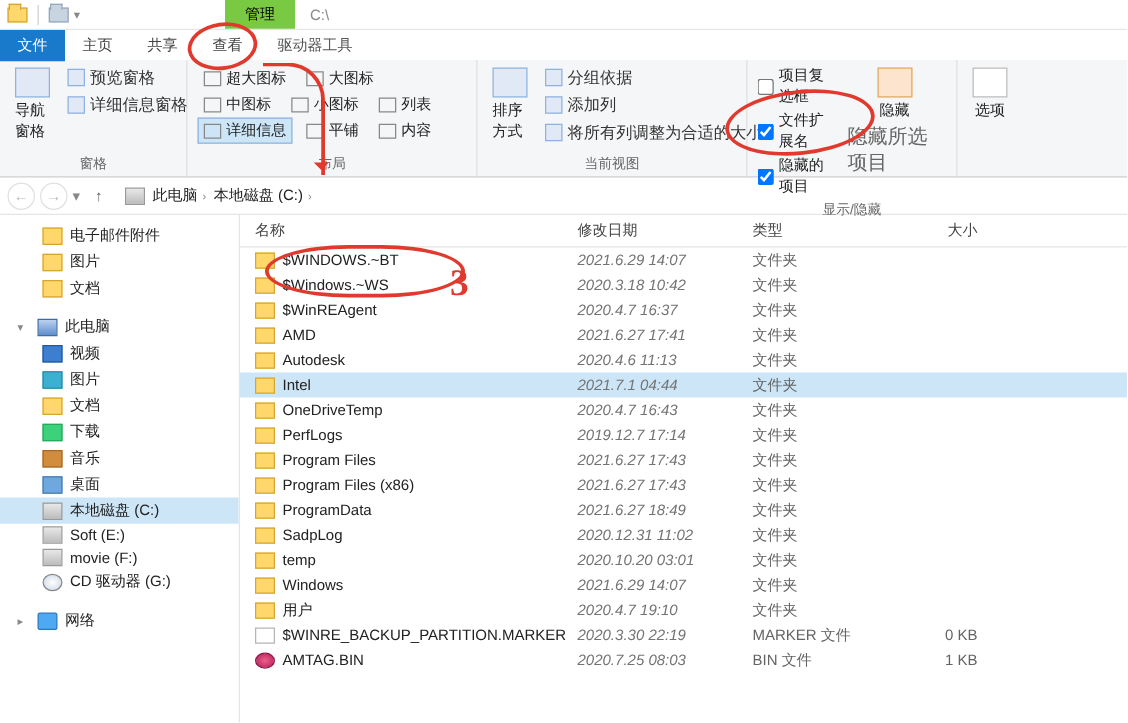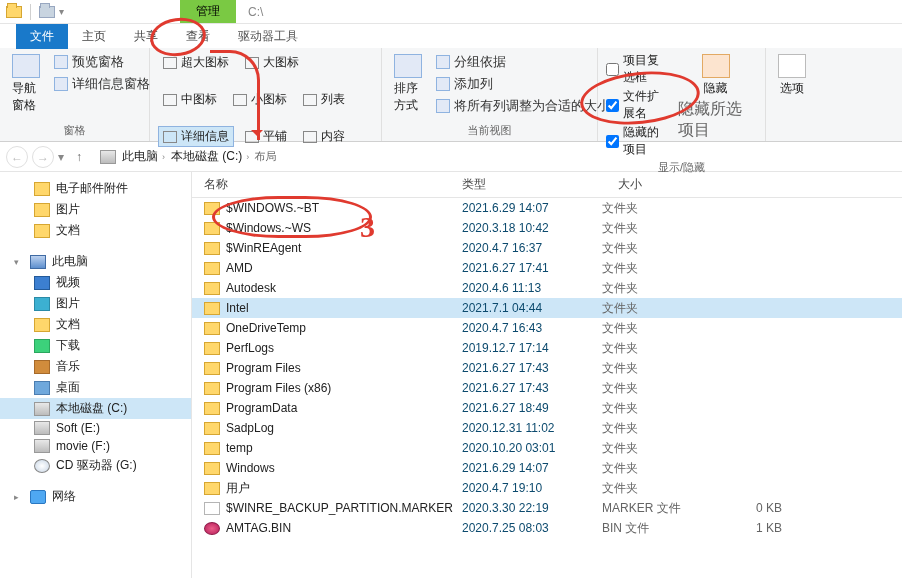--- a/index.html
+++ b/index.html
@@ -8,21 +8,21 @@
 
 .titlebar { height: 24px; display: flex; align-items: center; background: #fff; border-bottom: 1px solid #e5e5e5; }
 .titlebar .qat { display: flex; gap: 4px; padding: 0 6px; align-items: center; }
 .folder-glyph { width: 16px; height: 12px; background: #ffd76b; border: 1px solid #d6a632; position: relative; }
 .folder-glyph::before { content:""; position:absolute; top:-4px; left:0; width:8px; height:4px; background:#ffd76b; border:1px solid #d6a632; border-bottom:none;}
 .titlebar .sep { width: 1px; height: 16px; background: #d0d0d0; margin: 0 4px; }
 .titlebar .manage { margin-left: 110px; background: #7ac943; color: #000000; padding: 3px 16px; font-size: 12px; }
 .titlebar .path { margin-left: 12px; color: #888; }
 
 
-.tabs { height: 24px; display: flex; align-items: flex-start; background: #fff; padding-left: 16px; }
+.tabs { height: 24px; display: flex; align-items: flex-start; background: #fff; }
 .tab { padding: 4px 14px; font-size: 12px; color: #444; cursor: pointer; }
 .tab.active { background: #1979ca; color: #fff; }
 .tab.tool { color: #555; }
 
 
 .ribbon { height: 94px; background: #f5f6f7; border-bottom: 1px solid #d0d0d0; display: flex; }
 .group { border-right: 1px solid #e0e0e0; padding: 4px 8px 0 8px; display: flex; flex-direction: column; justify-content: space-between; }
 .group-label { text-align: center; font-size: 11px; color: #666; padding: 2px 0 3px; }
 .group-body { flex: 1; display: flex; align-items: flex-start; gap: 8px; }
 .btn-large { display: flex; flex-direction: column; align-items: center; gap: 2px; padding: 2px 4px; cursor: pointer; }
@@ -64,21 +64,21 @@
 .filepane { flex:1; display:flex; flex-direction:column; overflow:hidden;}
 .cols { display:flex; border-bottom:1px solid #e5e5e5; padding: 4px 0; color:#444; font-size:12px;}
 .col-name { width: 270px; padding-left:12px; cursor:pointer;}
 .col-date { width: 140px; cursor:pointer;}
 .col-type { width: 120px; cursor:pointer;}
 .col-size { width: 100px; text-align:right; padding-right:40px; cursor:pointer;}
 .rows { overflow-y:auto; flex:1;}
 .row { display:flex; align-items:center; height:20px; font-size:12px; cursor:pointer;}
 .row.sel { background:#cde6f7;}
 .row .c-name { width:270px; padding-left:12px; display:flex; align-items:center; gap:6px;}
-.row .c-date { width:140px; color:#0c4a6e;}
+.row .c-date { width:140px; color:#737373;font-style:italic;}
 .row .c-type { width:120px; color:#646464;}
 .row .c-size { width:100px; text-align:right; padding-right:40px; color:#646464;}
 .fic { width:16px; height:13px;}
 .fic.fold { background:#ffd76b; border:1px solid #d6a632;}
 .fic.file { background:#fff; border:1px solid #b5b5b5;}
 .fic.bin { background:radial-gradient(#ec5f8a,#b41d59); border-radius:50%; border:1px solid #8c1846;}
 
 
 .annot { position:absolute; pointer-events:none; }
 .circle1 { left:150px; top:18px; width:56px; height:38px; border:3px solid #e03a2f; border-radius:50%; transform:rotate(-8deg);}
@@ -125,21 +125,21 @@
         <div class="btn-small">
             <span class="ic"></span>
             <span>详细信息窗格</span>
           </div>
       </div>
     </div>
     <div class="group-label">窗格</div>
   </div>
 
   <div class="group" style="width:232px">
-    <div class="group-body" style="flex-wrap:wrap;align-content:flex-start;gap:16px 6px">
+    <div class="group-body" style="flex-wrap:wrap;align-content:flex-start;gap:0 6px">
       <div class="view-opt">
           <span class="view-ic"></span>
           <span>超大图标</span>
         </div>
       <div class="view-opt">
           <span class="view-ic"></span>
           <span>大图标</span>
         </div>
       <div class="view-opt">
           <span class="view-ic"></span>
@@ -311,20 +311,21 @@
     <div class="nav-item l1">
         <span class="expander">▸</span>
         <span class="nav-ic ic-net"></span>
         <span>网络</span>
       </div>
   </div>
 
   <div class="filepane">
     <div class="cols">
       <div class="col-name">名称</div>
+      <div class="col-date">修改日期</div>
       <div class="col-type">类型</div>
       <div class="col-size">大小</div>
     </div>
     <div class="rows" id="rows">
         <div class="row">
           <div class="c-name">
             <span class="fic fold"></span>
             <span>$WINDOWS.~BT</span>
           </div>
           <div class="c-date">2021.6.29 14:07</div>

